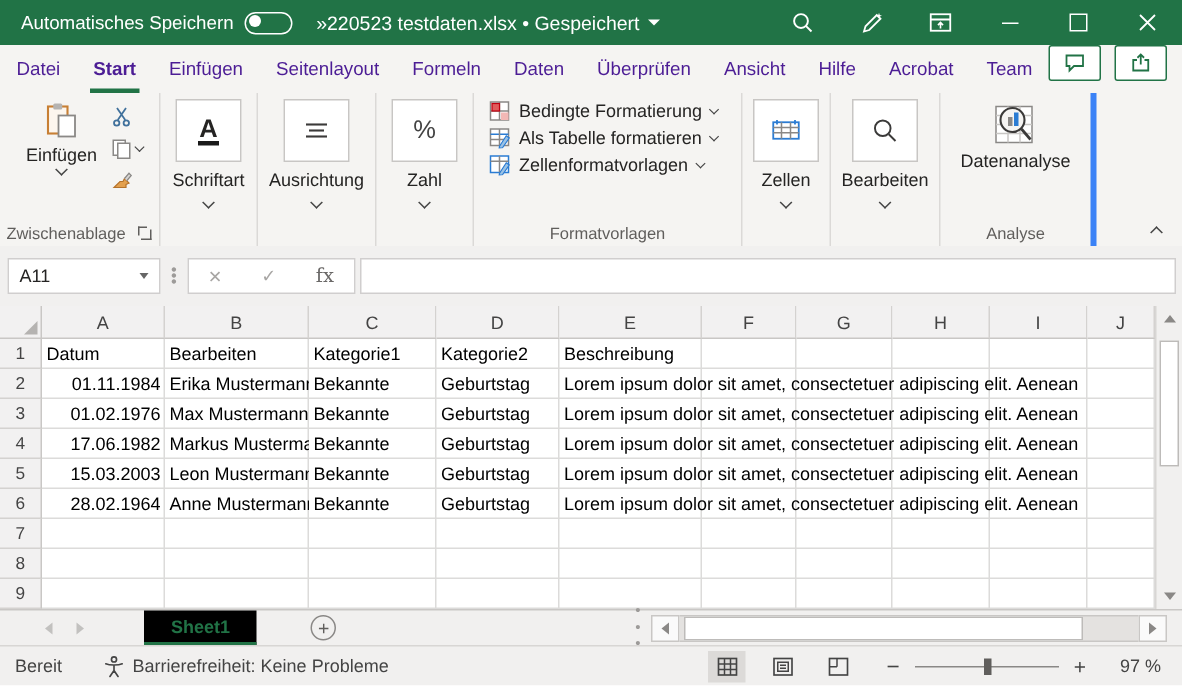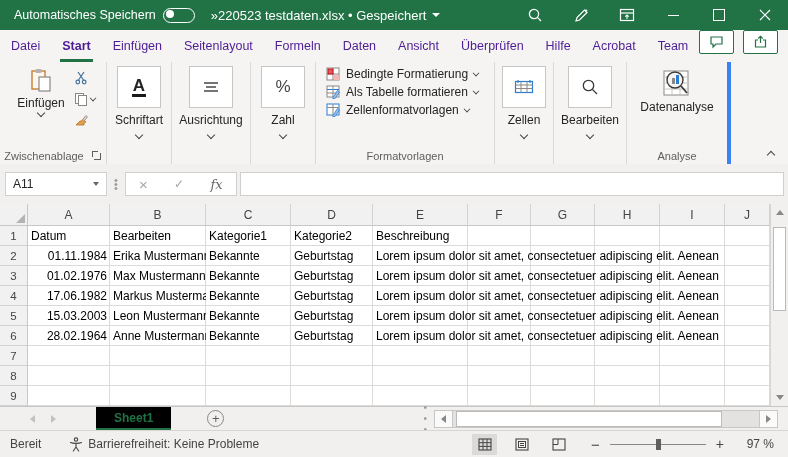--- a/index.html
+++ b/index.html
@@ -62,21 +62,21 @@
   
   .formulabar{position:absolute;top:164px;left:0;width:788px;height:40px;background:#f1f0ef;
               display:flex;align-items:center;}
   .namebox{width:102px;height:24px;background:#fff;border:1px solid #d0cece;margin-left:5px;
            display:flex;align-items:center;padding-left:7px;box-sizing:border-box;}
   .namebox .nb-caret{margin-left:auto;margin-right:7px;width:0;height:0;border-left:3.5px solid transparent;
            border-right:3.5px solid transparent;border-top:4px solid #666;}
   .vdots{color:#9d9b99;font-size:11px;letter-spacing:0;margin:0 7px;line-height:4px;}
   .fxbox{width:112px;height:24px;background:#fff;border:1px solid #d0cece;display:flex;align-items:center;
          justify-content:space-around;box-sizing:border-box;color:#a8a6a4;}
-  .fxbox .fx{font-family:"DejaVu Serif",serif;font-style:italic;font-size:13px;color:#6a6867;}
+  .fxbox .fx{font-family:"DejaVu Serif",serif;font-size:13px;color:#6a6867;}
   .formulafield{flex:1;height:24px;background:#fff;border:1px solid #d0cece;margin:0 4px 0 3px;box-sizing:border-box;}
 
   
   .grid-wrap{position:absolute;top:204px;left:0;width:788px;height:202px;background:#fff;}
   #grid{position:absolute;left:0;top:0;width:770px;height:202px;overflow:hidden;}
   .corner{position:absolute;left:0;top:0;width:28px;height:22px;background:#f2f1f1;border-right:1px solid #c9c7c5;
           border-bottom:1px solid #c9c7c5;box-sizing:border-box;}
   .corner::after{content:"";position:absolute;right:2px;bottom:2px;width:0;height:0;
           border-left:9px solid transparent;border-bottom:9px solid #b5b3b1;}
   .col-header{position:absolute;top:0;height:22px;background:#f2f1f1;border-right:1px solid #d4d2d0;
@@ -179,22 +179,22 @@
   </div>
 </div>
 
 <div class="tabrow">
   <div class="rtab">Datei</div>
   <div class="rtab active">Start</div>
   <div class="rtab">Einfügen</div>
   <div class="rtab">Seitenlayout</div>
   <div class="rtab">Formeln</div>
   <div class="rtab">Daten</div>
+  <div class="rtab">Überprüfen</div>
   <div class="rtab">Ansicht</div>
-  <div class="rtab">Überprüfen</div>
   <div class="rtab">Hilfe</div>
   <div class="rtab">Acrobat</div>
   <div class="rtab">Team</div>
   <div class="tabrow-buttons">
     <div class="tabrow-btn">
       <svg width="15" height="14" viewBox="0 0 15 14">
           <path d="M2 2 h11 v7 h-6 l-3 3 v-3 h-2 Z" fill="none" stroke="#217346" stroke-width="1.2"></path>
         </svg>
     </div>
     <div class="tabrow-btn">

